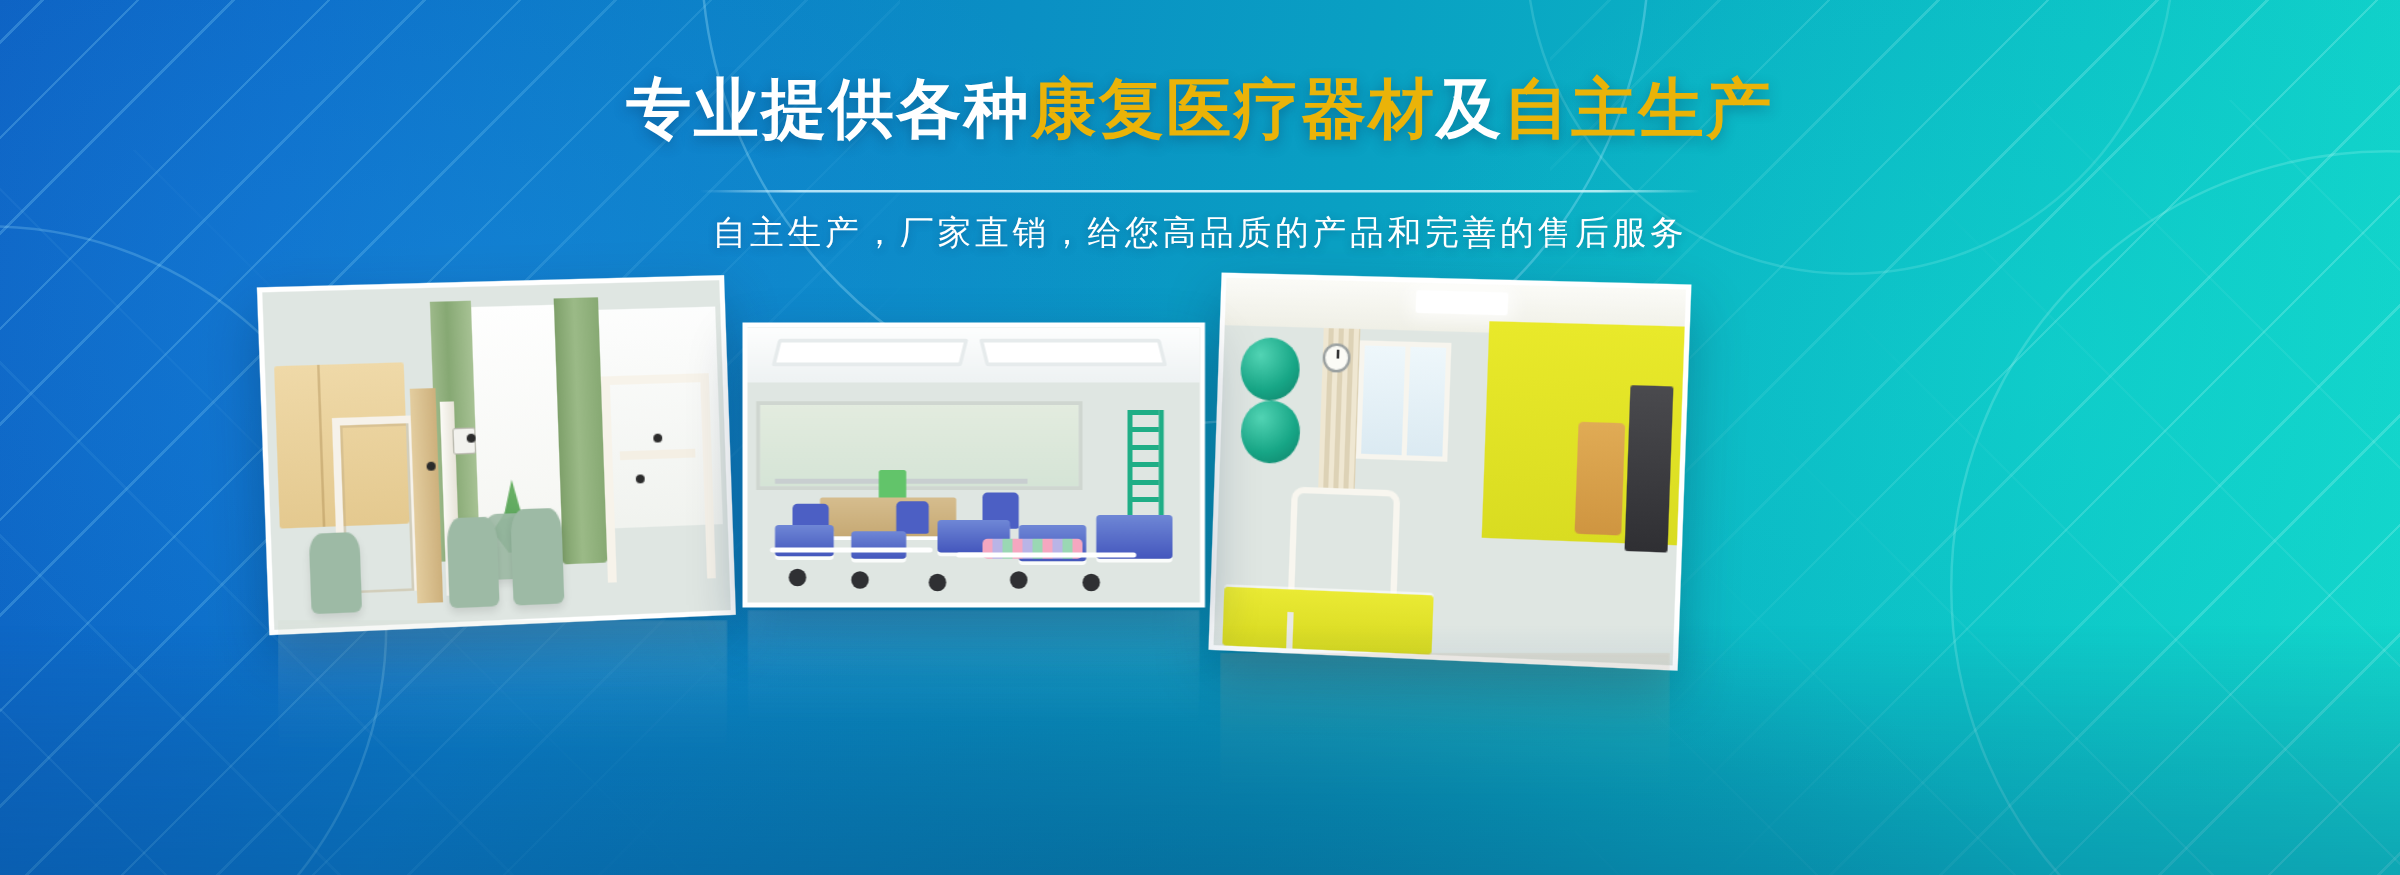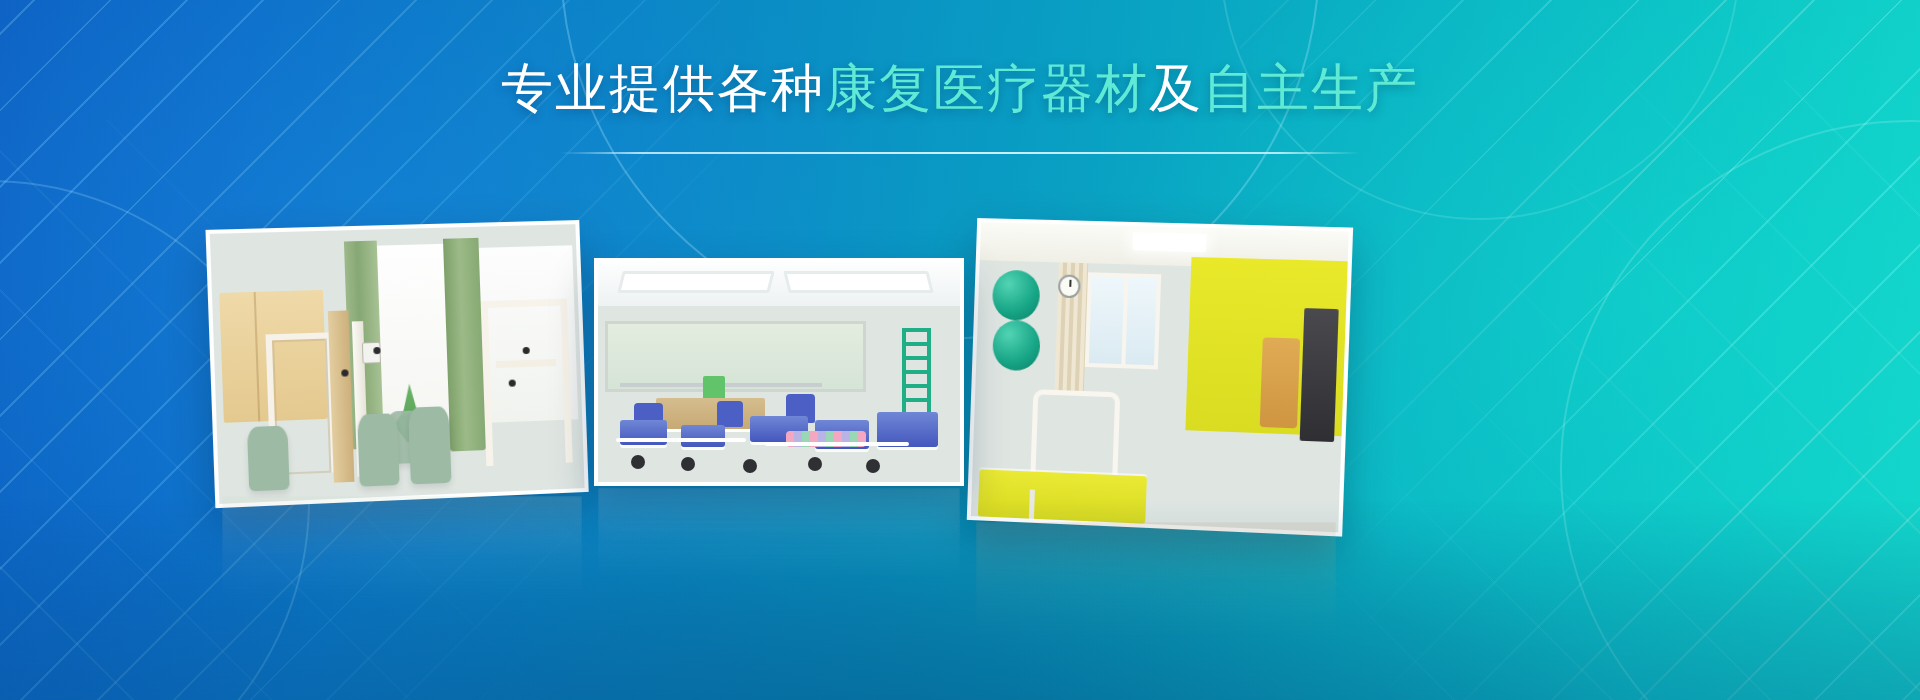--- a/index.html
+++ b/index.html
@@ -87,32 +87,32 @@
   .arc.a4{right:180px;top:-300px;width:520px;height:520px;border-color:rgba(200,255,250,.16);}
 
   
   .headline{
     position:absolute;left:0;right:0;top:62px;
     text-align:center;
     white-space:nowrap;
   }
   .headline .seg{
     font-family:"DejaVu Sans","Liberation Sans",sans-serif;
-    font-weight:normal;
+    font-weight:bold;
     font-size:52px;
     letter-spacing:2px;
     line-height:1;
     margin-top:36px;
   }
   .headline .seg.white{
     color:#ffffff;
     text-shadow:0 3px 10px rgba(0,40,80,.35);
   }
   .headline .seg.accent{
-    color:#5eead4;
+    color:#eab308;
     text-shadow:0 3px 10px rgba(0,40,80,.35);
   }
 
   .divider{
     position:absolute;left:50%;top:152px;
     transform:translateX(-50%);
     width:800px;height:2px;
     background:linear-gradient(90deg,
       rgba(190,235,255,0) 0%,
       rgba(205,240,255,.85) 10%,
@@ -335,20 +335,21 @@
   <div class="arc a2"></div>
   <div class="arc a3"></div>
   <div class="arc a4"></div>
 
   <div class="headline">
     <span class="seg white">专业提供各种</span><span class="seg accent">康复医疗器材</span><span class="seg white">及</span><span class="seg accent">自主生产</span>
   </div>
 
   <div class="divider"></div>
 
+  <div class="subtitle-cn">自主生产，厂家直销，给您高品质的产品和完善的售后服务</div>
 
   <div class="gallery">
 
     <div class="panel p1">
       <div class="photo ph1">
         <div class="cabinet"></div>
         <div class="sheer"></div>
         <div class="sheer2"></div>
         <div class="curtain-a"></div>
         <div class="curtain-b"></div>

